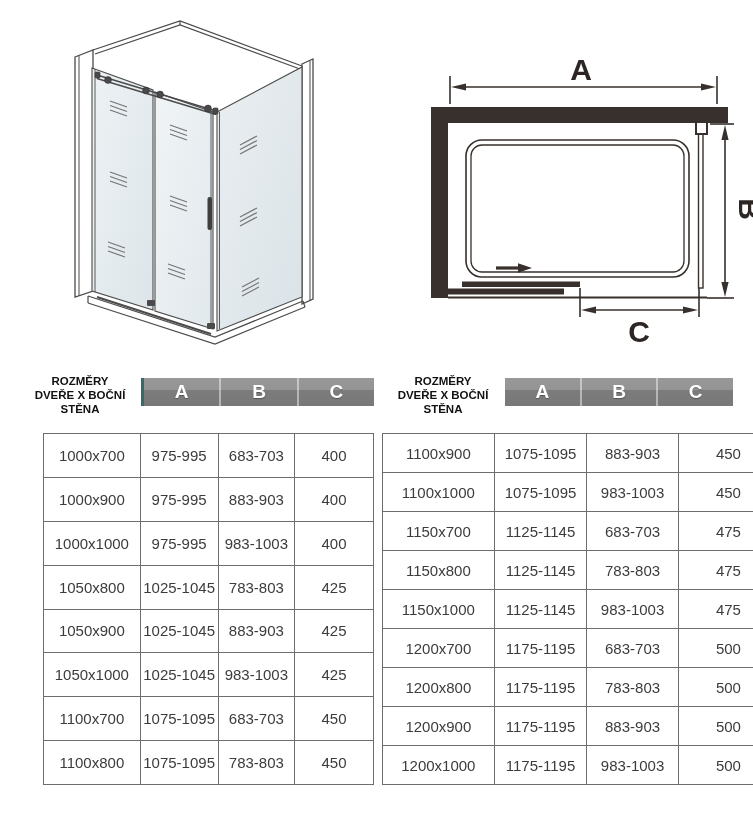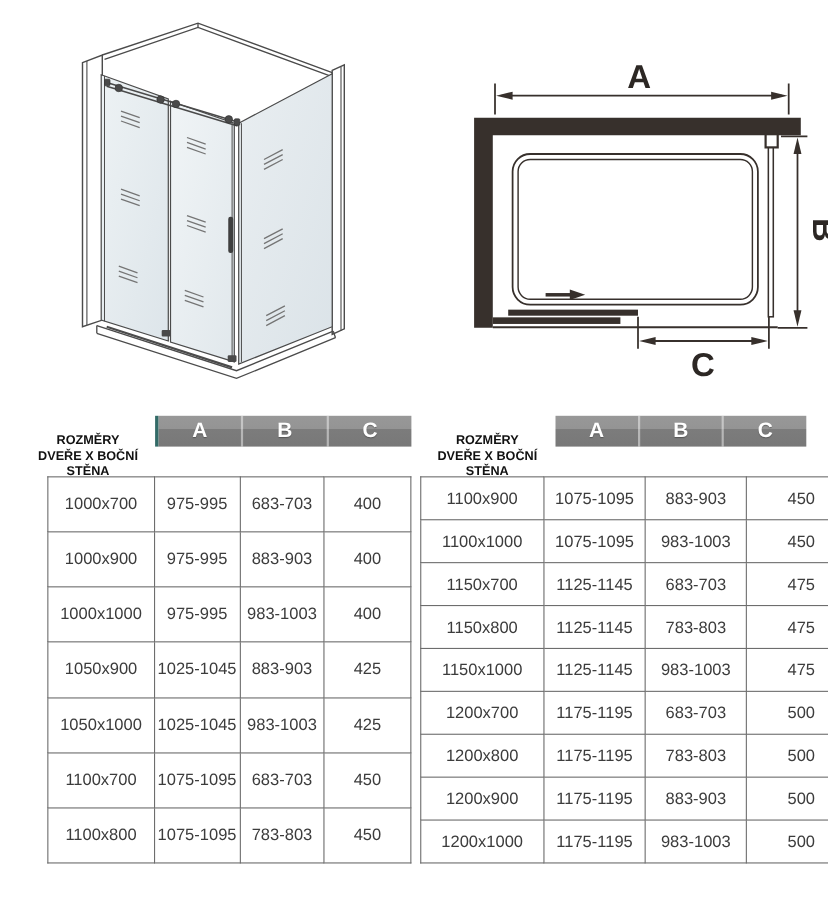--- a/index.html
+++ b/index.html
@@ -4,21 +4,21 @@
 <style>
   html,body{margin:0;padding:0;background:#ffffff;}
   #canvas{position:relative;width:753px;height:823px;background:#ffffff;overflow:hidden;
           font-family:"Liberation Sans",sans-serif;}
   .diagram{position:absolute;top:0;}
   #iso-wrap{left:0;width:376px;height:360px;}
   #top-wrap{left:376px;width:377px;height:360px;}
 
   
   .tbl-title{position:absolute;width:126px;text-align:center;font-weight:bold;
-             font-size:11.5px;line-height:14px;color:#111;margin-top:20px;}
+             font-size:11.5px;line-height:14px;color:#111;}
   #title-left{left:17px;top:374px;}
   #title-right{left:380px;top:374px;}
 
   .abc-bar{position:absolute;top:378px;height:28px;display:flex;
            background:linear-gradient(to bottom,#989898 0%,#949494 42%,#7c7c7c 43%,#787878 100%);}
   #bar-left{left:141px;width:230px;border-left:3px solid #336b68;}
   #bar-right{left:505px;width:228px;}
   .abc-seg{flex:1;display:flex;align-items:center;justify-content:center;
            color:#ffffff;font-weight:bold;font-size:19px;
            text-shadow:0 1px 1px rgba(0,0,0,0.3);}
@@ -214,20 +214,26 @@
           <td>883-903</td>
           <td>400</td>
         </tr>
         <tr>
           <td>1000x1000</td>
           <td>975-995</td>
           <td>983-1003</td>
           <td>400</td>
         </tr>
         <tr>
+          <td>1050x800</td>
+          <td>1025-1045</td>
+          <td>783-803</td>
+          <td>425</td>
+        </tr>
+        <tr>
           <td>1050x900</td>
           <td>1025-1045</td>
           <td>883-903</td>
           <td>425</td>
         </tr>
         <tr>
           <td>1050x1000</td>
           <td>1025-1045</td>
           <td>983-1003</td>
           <td>425</td>

